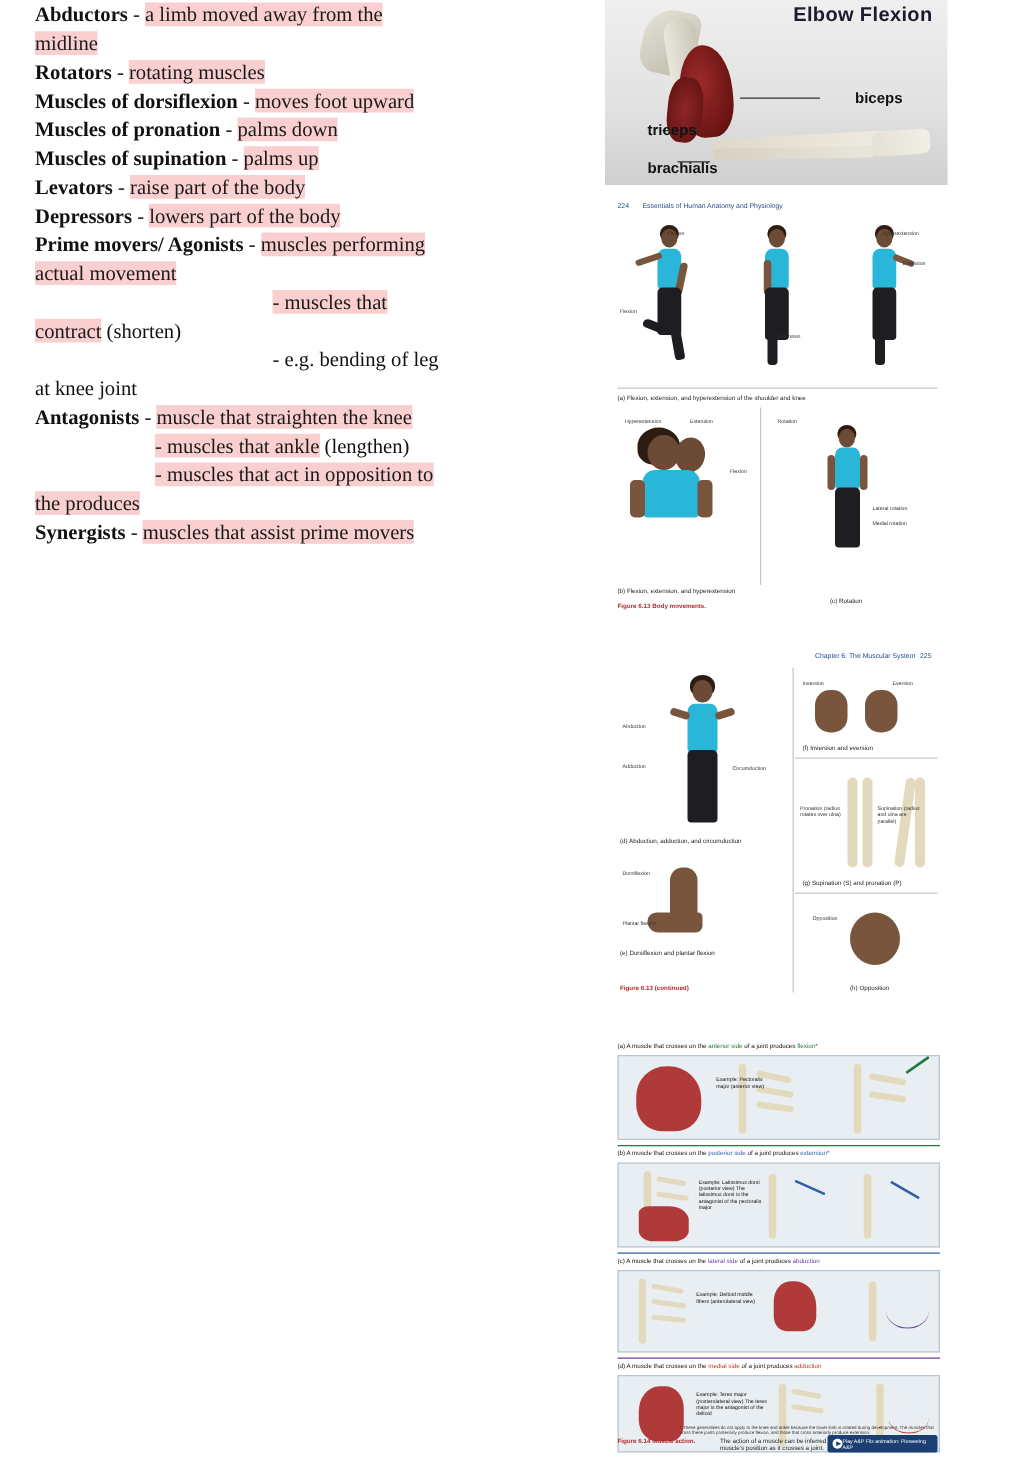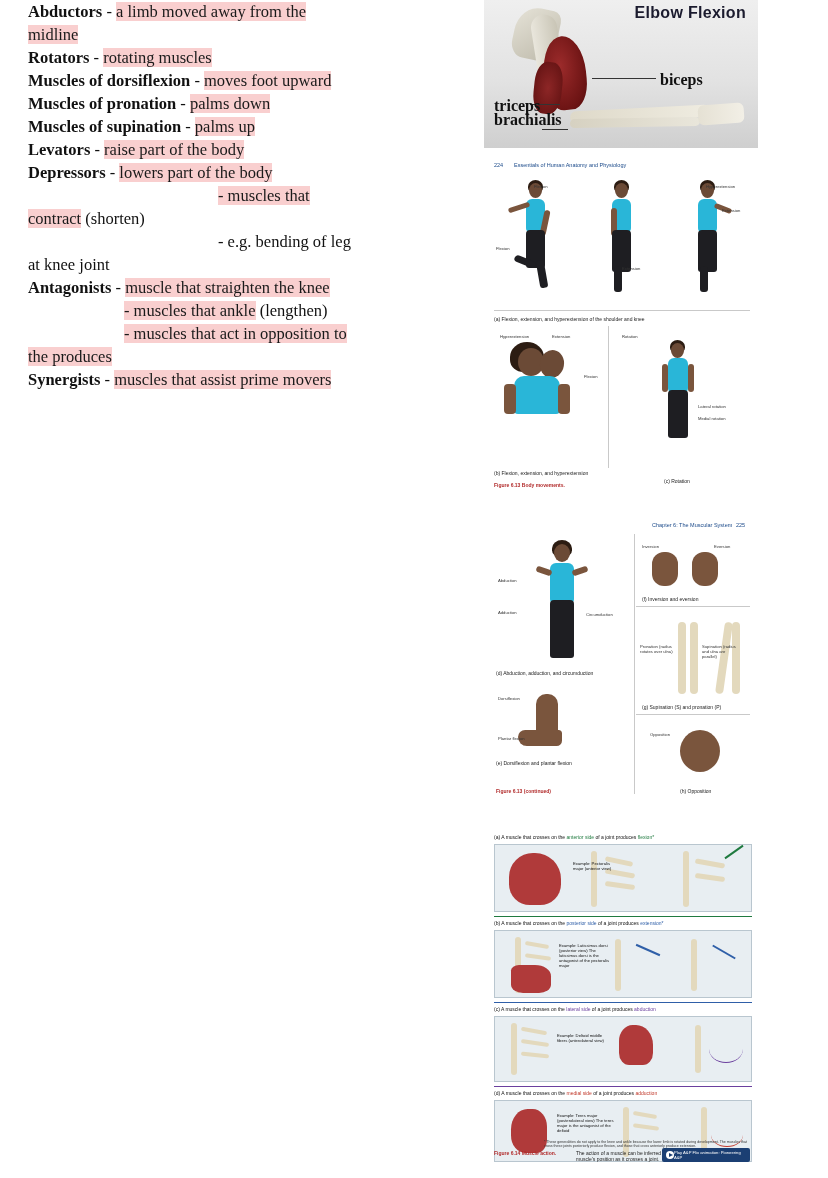--- a/index.html
+++ b/index.html
@@ -110,24 +110,25 @@
   }
   .muscle-brach {
     position: absolute;
     left: 50px; top: 62px; width: 28px; height: 52px;
     background: radial-gradient(ellipse at 50% 50%, #8d2626 0%, #5d1010 100%);
     border-radius: 40%;
     transform: rotate(6deg);
   }
   .lbl {
     position: absolute;
-    font-family: Liberation Serif, serif;
-    font-size: 16px;
+    font-family: Liberation Sans, sans-serif;
+    font-size: 12px;
     font-weight: bold;
     color: #111;
+    margin-left: 24px;
   }
   .leader {
     position: absolute;
     height: 1px;
     background: #333;
   }
 
   
   .panel {
     position: absolute;
@@ -242,20 +243,24 @@
     </p>
 
     <p class="line">
       <span class="term">Levators</span><span class="dash"> - </span><span class="hl">raise part of the body</span>
     </p>
 
     <p class="line">
       <span class="term">Depressors</span><span class="dash"> - </span><span class="hl">lowers part of the body</span>
     </p>
 
+    <p class="line">
+      <span class="term">Prime movers/ Agonists</span><span class="dash"> - </span><span class="hl">muscles performing</span><br>
+      <span class="hl">actual movement</span>
+    </p>
 
     <p class="line">
       <span class="indent-lg"></span><span class="hl">- muscles that</span><br>
       <span class="hl">contract</span> <span>(shorten)</span>
     </p>
 
     <p class="line">
       <span class="indent-lg"></span><span>- e.g. bending of leg</span><br>
       <span>at knee joint</span>
     </p>
@@ -291,21 +296,21 @@
       <div class="bone forearm2"></div>
       <div class="bone hand"></div>
 
       <div class="leader" style="left:108px; top:78px; width:64px;"></div>
       <div class="lbl" style="left:176px; top:71px;">biceps</div>
 
       <div class="leader" style="left:46px; top:104px; width:30px;"></div>
       <div class="lbl" style="left:10px; top:97px;">triceps</div>
 
       <div class="leader" style="left:58px; top:129px; width:26px;"></div>
-      <div class="lbl" style="left:10px; top:111px;">brachialis</div>
+      <div class="lbl" style="left:10px; top:127px;">brachialis</div>
     </div>
 
     <div class="panel" style="top:158px; height:336px;">
       <div class="pg-head" style="left:10px; top:4px;">224</div>
       <div class="pg-head bk" style="left:30px; top:4px;">Essentials of Human Anatomy and Physiology</div>
 
       <div class="person" style="left:18px; top:22px; width:70px; height:118px;">
         <div class="hair-s" style="left:26px; top:0px; width:15px; height:13px;"></div>
         <div class="head-s" style="left:27px; top:3px; width:13px; height:15px;"></div>
         <div class="torso-s" style="left:24px; top:19px; width:19px; height:33px;"></div>

